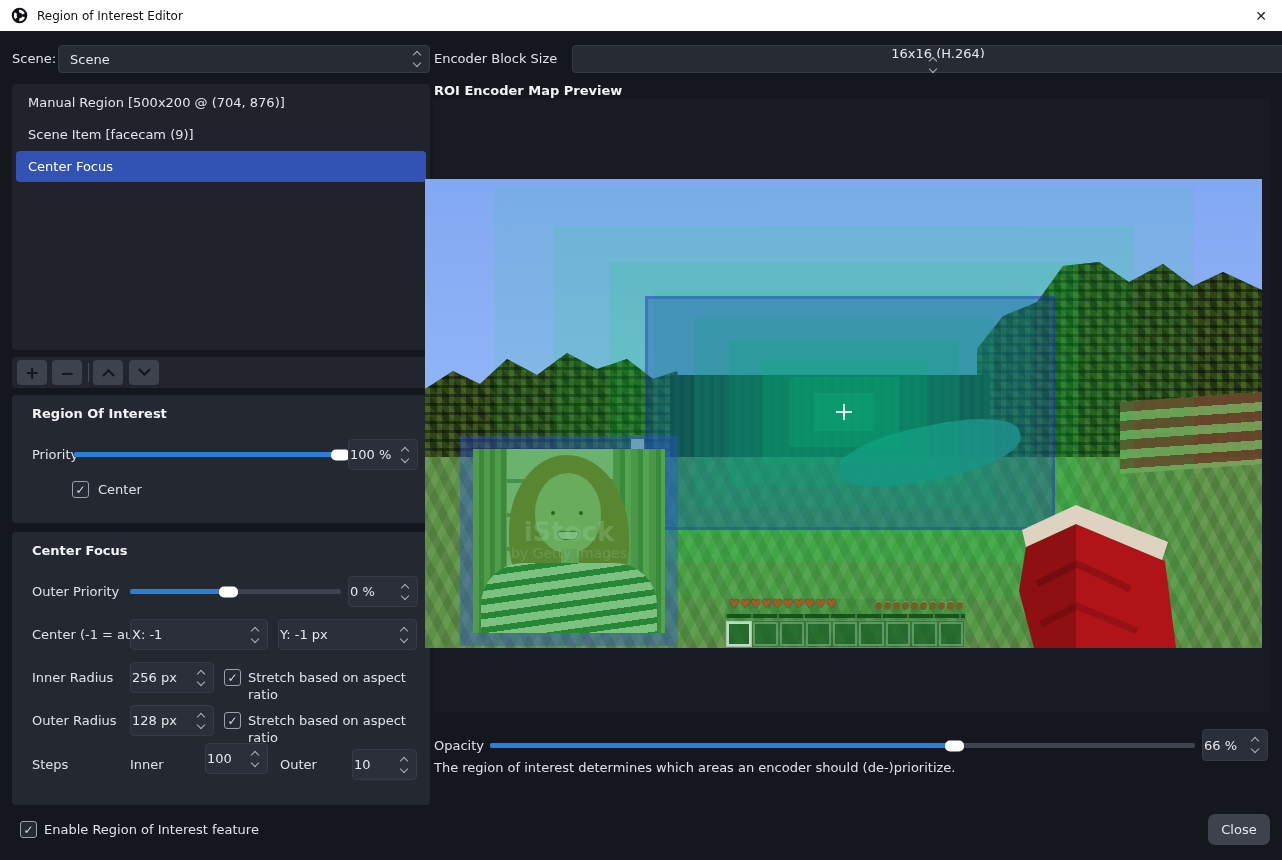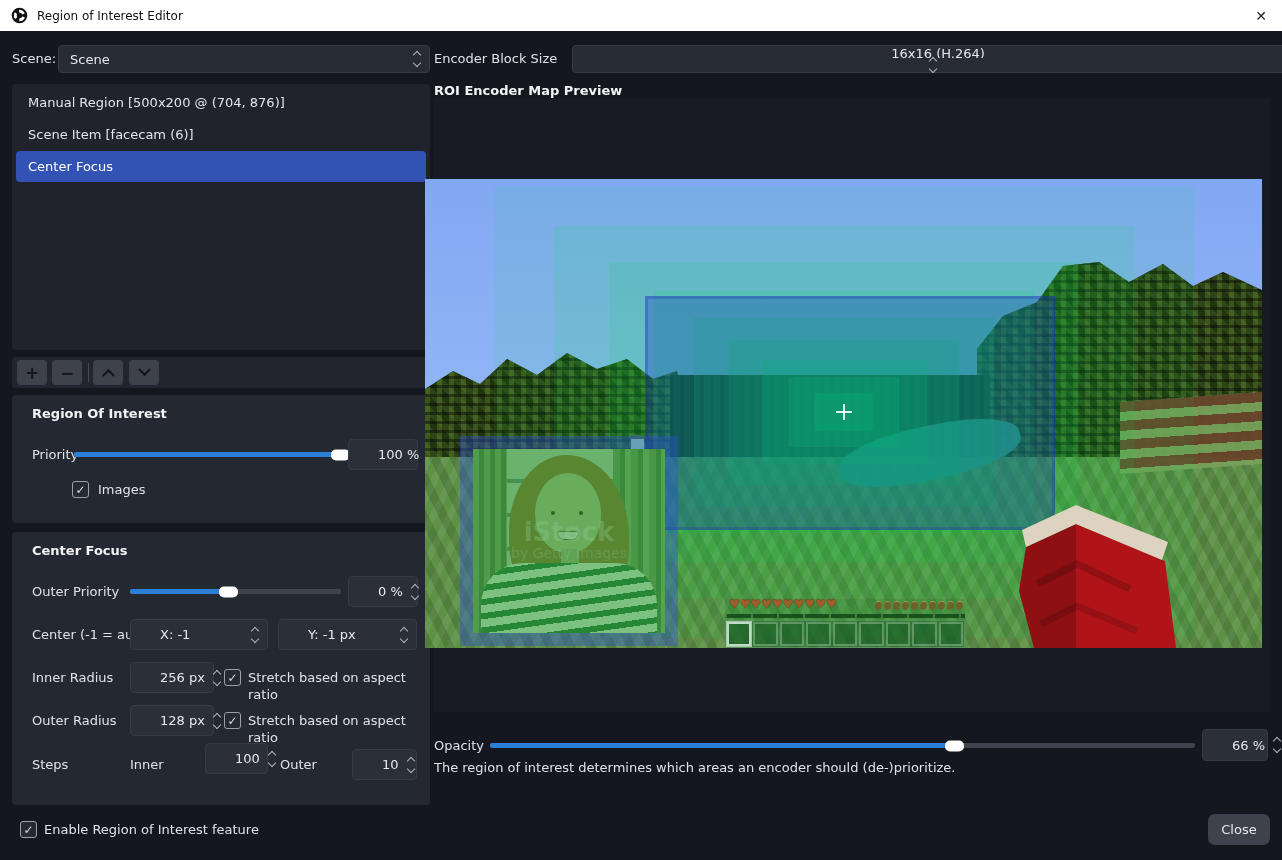--- a/index.html
+++ b/index.html
@@ -21,21 +21,21 @@
   .chev.up{transform:rotate(-135deg);margin-bottom:-1px;}
   .chev.down{transform:rotate(45deg);margin-top:-1px;}
   .panel{position:absolute;background:#242831;border-radius:4px;}
   .ptitle{position:absolute;left:20px;top:11px;font-size:13px;font-weight:bold;color:#f3f4f6;}
   .row-label{position:absolute;font-size:13px;color:#dfe2e8;line-height:31px;height:31px;}
   .slider{position:absolute;height:31px;}
   .track{position:relative;top:13px;height:5px;border-radius:2px;background:#3f434d;}
   .fill{position:absolute;left:0;top:0;height:100%;border-radius:2px;background:#2a7fd9;}
   .knob{position:absolute;right:-9px;top:50%;transform:translateY(-50%);width:19px;height:11px;border-radius:5px;background:#fdfdfd;}
   .spinbox{position:absolute;height:31px;background:#2b2f39;border:1px solid #363b46;border-radius:4px;display:flex;align-items:center;}
-  .spinbox .sval{padding-left:29px;font-size:13px;color:#e6e8ed;flex:1;white-space:nowrap;}
+  .spinbox .sval{padding-left:1px;font-size:13px;color:#e6e8ed;flex:1;white-space:nowrap;}
   .checkbox{position:absolute;width:17px;height:17px;background:#262a33;border:1.5px solid #9aa0ab;border-radius:3px;display:flex;align-items:center;justify-content:center;font-size:12px;line-height:1;color:#d9dde3;}
   .cb-label{position:absolute;font-size:13px;color:#dfe2e8;line-height:17px;}
   .btn{position:absolute;background:#3d424d;border-radius:7px;display:flex;align-items:center;justify-content:center;color:#e6e8ec;font-size:13px;}
 
   
   .region-list{position:absolute;left:12px;top:84px;width:418px;height:266px;background:#20232c;border-radius:4px;}
   .list-item{position:absolute;left:4px;width:410px;height:31px;line-height:31px;padding-left:12px;font-size:13px;color:#e2e5ea;border-radius:4px;}
   .list-item.sel{background:#3252b4;color:#fff;}
   .toolbar{position:absolute;left:12px;top:357px;width:418px;height:31px;background:#22252e;border-radius:4px;}
   .tbtn{position:absolute;top:3px;width:30px;height:25px;background:#3d424d;border-radius:4px;display:flex;align-items:center;justify-content:center;font-size:17px;font-weight:bold;color:#14161b;}
@@ -129,21 +129,21 @@
   <div class="combo" style="left:572px;top:45px;width:721px;flex-direction:column;">
     <span class="cval">16x16 (H.264)</span>
     <span class="spincol">
         <i class="chev up"></i>
         <i class="chev down"></i>
       </span>
   </div>
 
   <div class="region-list">
     <div class="list-item" style="top:3px;">Manual Region [500x200 @ (704, 876)]</div>
-    <div class="list-item" style="top:35px;">Scene Item [facecam (6)]</div>
+    <div class="list-item" style="top:35px;">Scene Item [facecam (9)]</div>
     <div class="list-item sel" style="top:67px;">Center Focus</div>
   </div>
 
   <div class="toolbar">
     <div class="tbtn" style="left:5px;">
         <span>+</span>
       </div>
     <div class="tbtn" style="left:40px;">
         <span>−</span>
       </div>
@@ -169,21 +169,21 @@
     <div class="spinbox" style="left:336px;top:44px;width:70px;">
       <span class="sval">100 %</span>
       <span class="spincol">
           <i class="chev up"></i>
           <i class="chev down"></i>
         </span>
     </div>
     <div class="checkbox" style="left:60px;top:86px;">
         <span>✓</span>
       </div>
-    <div class="cb-label" style="left:86px;top:86px;">Images</div>
+    <div class="cb-label" style="left:86px;top:86px;">Center</div>
   </div>
 
   <div class="panel" style="left:12px;top:532px;width:418px;height:273px;">
     <div class="ptitle">Center Focus</div>
 
     <div class="row-label" style="left:20px;top:44px;">Outer Priority</div>
     <div class="slider" style="left:118px;top:44px;width:211px;">
       <div class="track">
           <div class="fill" style="width: 47%;">
             <div class="knob"></div>

